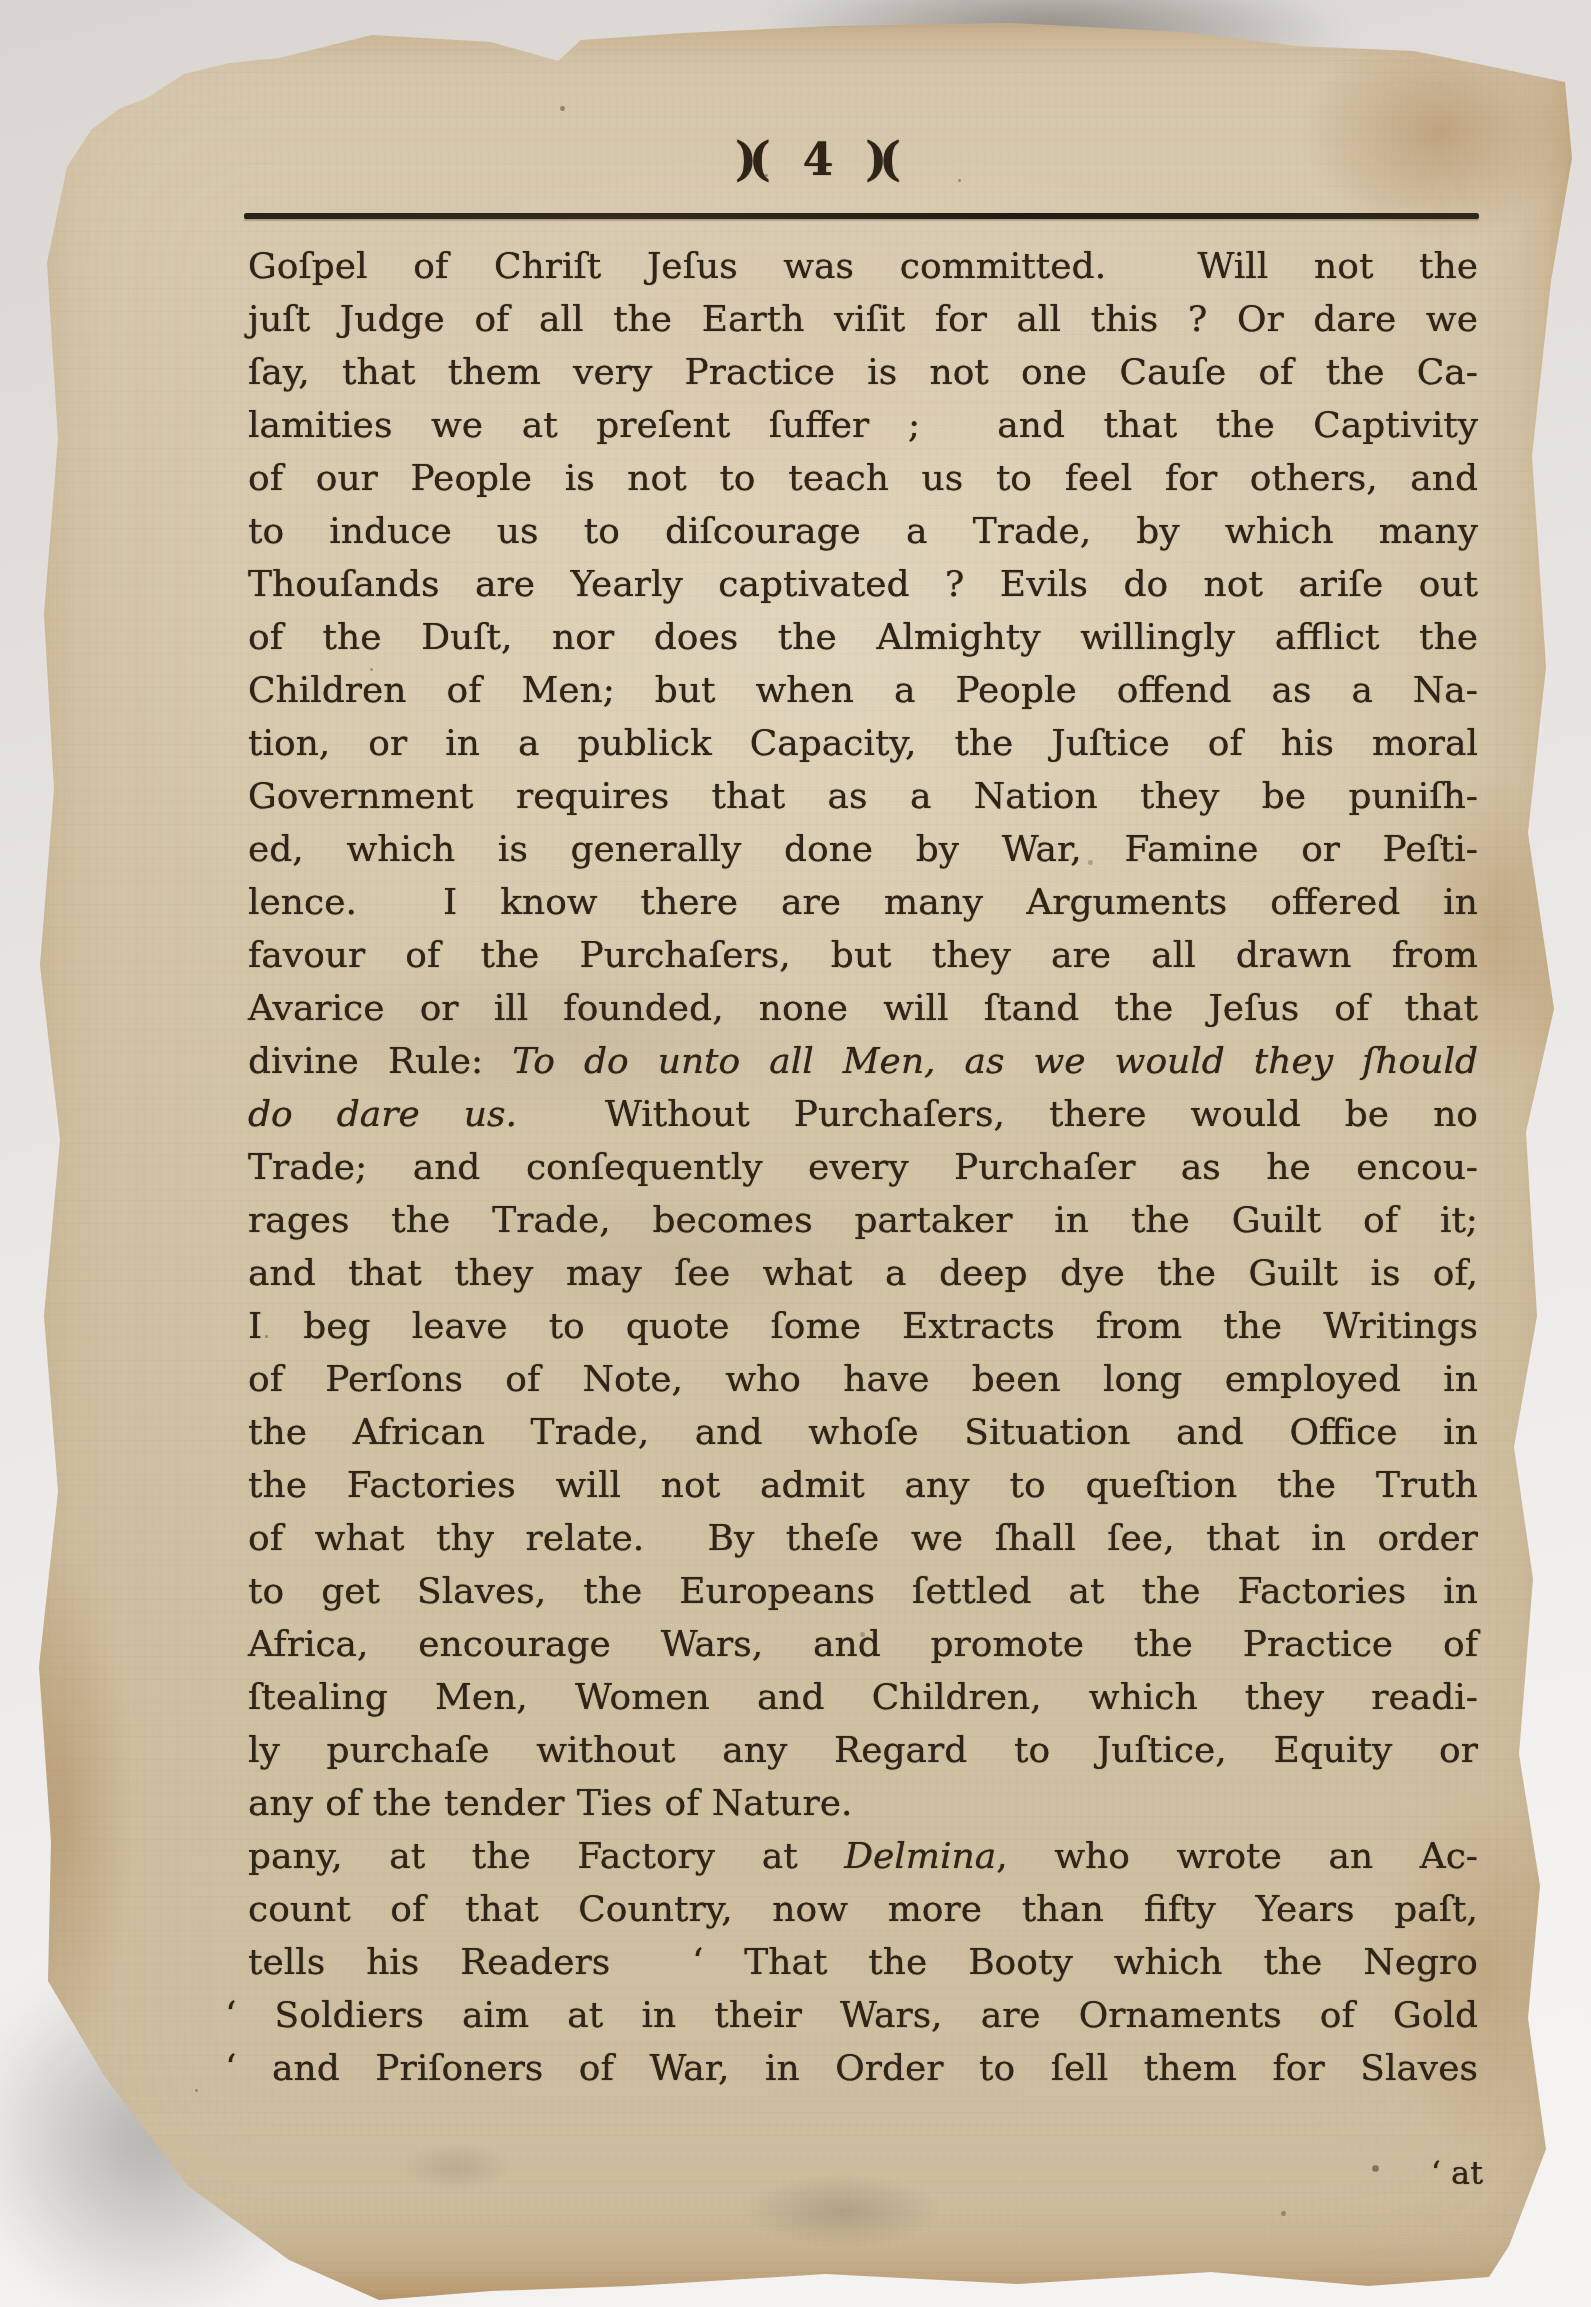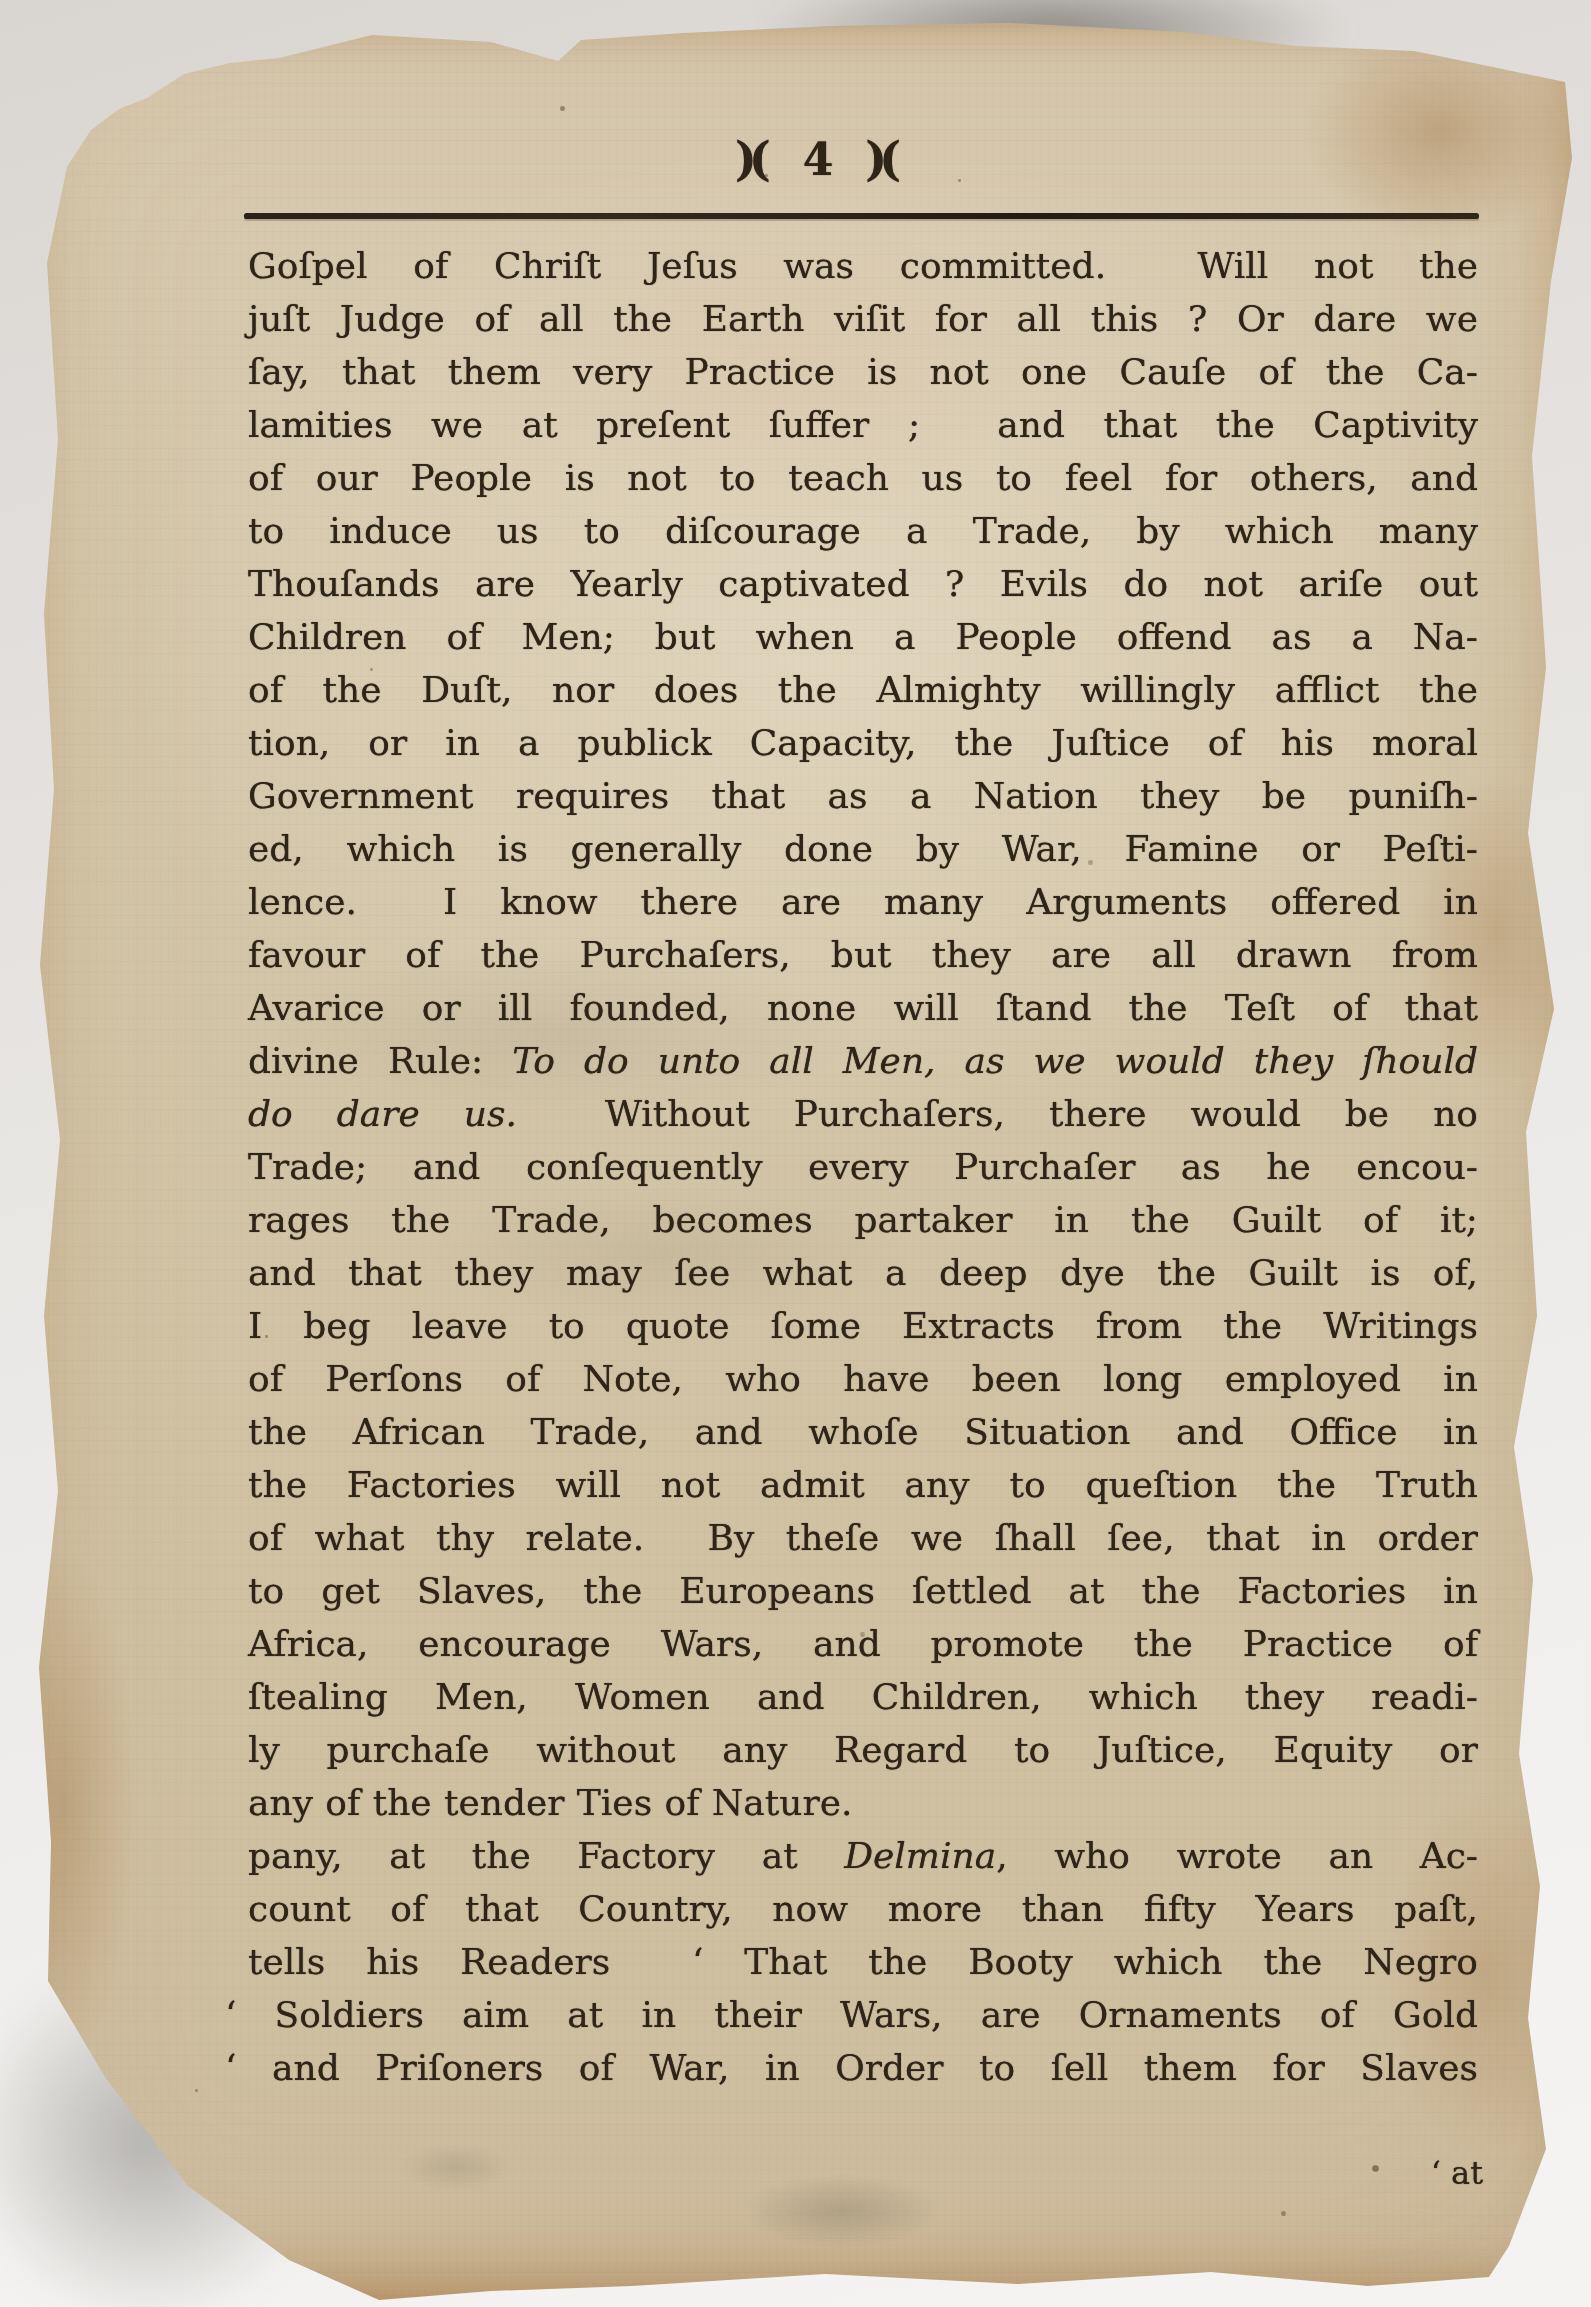--- a/index.html
+++ b/index.html
@@ -127,28 +127,28 @@
     <div class="rule"></div>
 
     <div class="bodytext ink" id="body">
         <div class="line"><span class="rm">Goſpel of Chriſt Jeſus was committed. &nbsp;Will not the</span></div>
         <div class="line"><span class="rm">juſt Judge of all the Earth viſit for all this ? Or dare we</span></div>
         <div class="line"><span class="rm">ſay, that them very Practice is not one Cauſe of the Ca-</span></div>
         <div class="line"><span class="rm">lamities we at preſent ſuffer ; &nbsp;and that the Captivity</span></div>
         <div class="line"><span class="rm">of our People is not to teach us to feel for others, and</span></div>
         <div class="line"><span class="rm">to induce us to diſcourage a Trade, by which many</span></div>
         <div class="line"><span class="rm">Thouſands are Yearly captivated ? Evils do not ariſe out</span></div>
+        <div class="line"><span class="rm">of the Duſt, nor does the Almighty willingly afflict the</span></div>
         <div class="line"><span class="rm">Children of Men; but when a People offend as a Na-</span></div>
-        <div class="line"><span class="rm">of the Duſt, nor does the Almighty willingly afflict the</span></div>
         <div class="line"><span class="rm">tion, or in a publick Capacity, the Juſtice of his moral</span></div>
         <div class="line"><span class="rm">Government requires that as a Nation they be puniſh-</span></div>
         <div class="line"><span class="rm">ed, which is generally done by War, Famine or Peſti-</span></div>
         <div class="line"><span class="rm">lence. &nbsp;I know there are many Arguments offered in</span></div>
         <div class="line"><span class="rm">favour of the Purchaſers, but they are all drawn from</span></div>
-        <div class="line"><span class="rm">Avarice or ill founded, none will ſtand the Teſt of that</span></div>
+        <div class="line"><span class="rm">Avarice or ill founded, none will ſtand the Jeſus of that</span></div>
         <div class="line"><span class="rm">divine Rule: </span><span class="it">To do unto all Men, as we would they ſhould</span></div>
         <div class="line"><span class="it">do dare us.</span><span class="rm"> &nbsp;Without Purchaſers, there would be no</span></div>
         <div class="line"><span class="rm">Trade; and conſequently every Purchaſer as he encou-</span></div>
         <div class="line"><span class="rm">rages the Trade, becomes partaker in the Guilt of it;</span></div>
         <div class="line"><span class="rm">and that they may ſee what a deep dye the Guilt is of,</span></div>
         <div class="line"><span class="rm">I beg leave to quote ſome Extracts from the Writings</span></div>
         <div class="line"><span class="rm">of Perſons of Note, who have been long employed in</span></div>
         <div class="line"><span class="rm">the African Trade, and whoſe Situation and Office in</span></div>
         <div class="line"><span class="rm">the Factories will not admit any to queſtion the Truth</span></div>
         <div class="line"><span class="rm">of what thy relate. &nbsp;By theſe we ſhall ſee, that in order</span></div>

